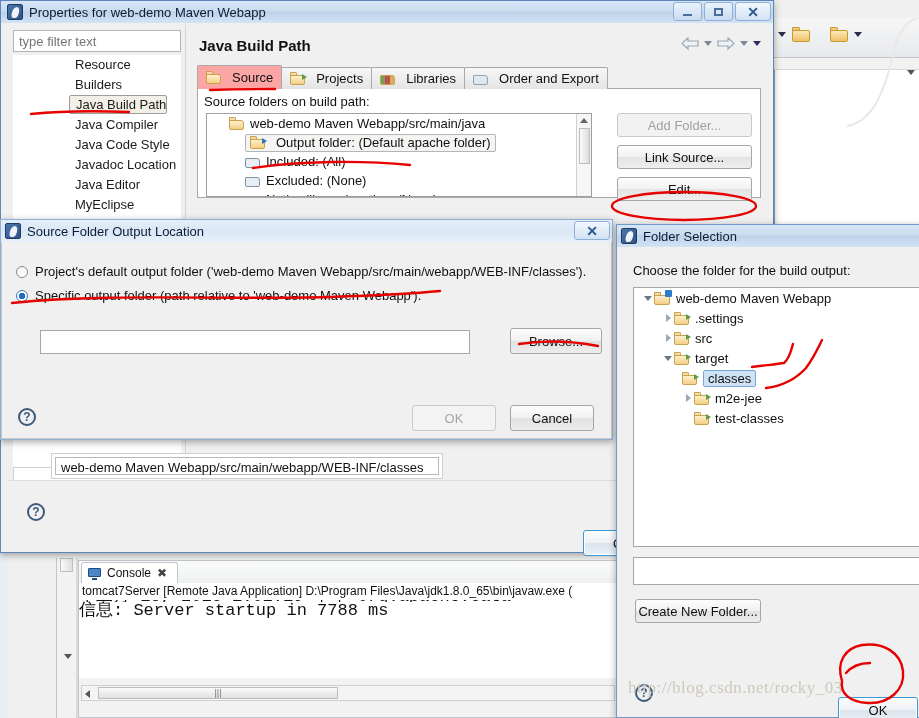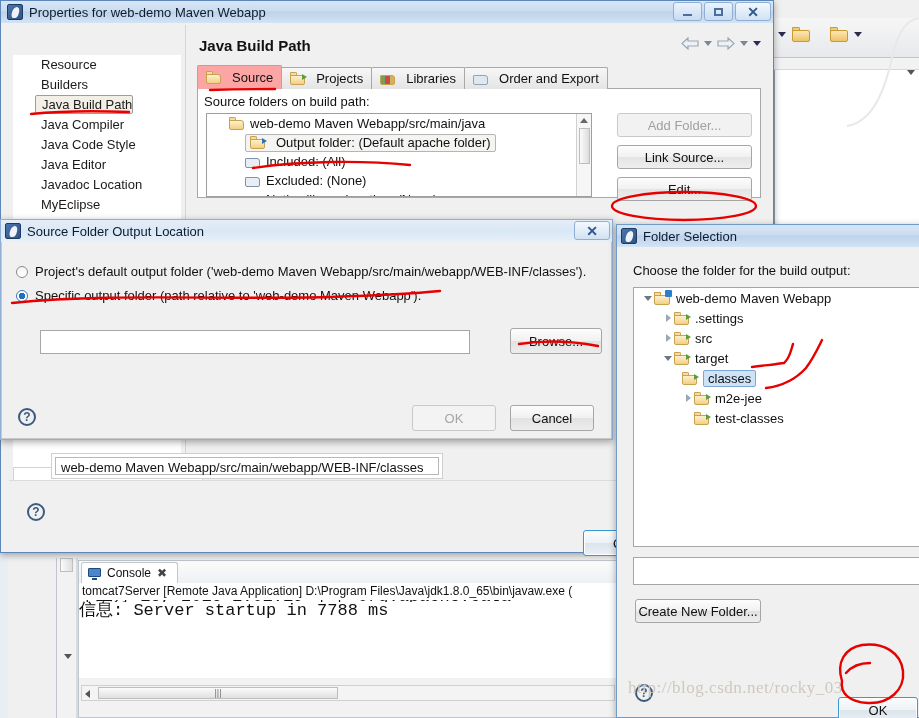--- a/index.html
+++ b/index.html
@@ -103,21 +103,21 @@
   }
   .nav-tree {
     position:absolute; left:4px; top:30px; width:168px; bottom:0;
     background:#fff; border:none;
   }
   .nav-item { height:20px; line-height:20px; padding-left:28px; font-size:13px; color:#1a1a1a; white-space:nowrap; }
   .nav-item.selected {
     background:#f2f0e6; border:1px solid #9d9d9d; border-radius:2px;
     margin-left:22px; padding-left:6px; display:inline-block; height:19px; line-height:17px;
   }
-  .nav-sel-wrap { height:20px; }
+  .nav-sel-wrap { height:20px;padding-left:34px; }
 
   .prop-divider { position:absolute; left:176px; top:0; width:1px; bottom:0; background:#d4d4d4; }
 
   .prop-right { position:absolute; left:178px; top:0; right:0; bottom:0; background:#f0f0f0; }
   .prop-page-title { position:absolute; left:12px; top:12px; font-size:15px; font-weight:bold; color:#111; }
 
   .prop-nav-btns { position:absolute; right:6px; top:12px; display:flex; align-items:center; gap:5px; }
   .arrow-left, .arrow-right {
     width:18px;height:13px;position:relative;
   }
@@ -409,40 +409,41 @@
             <span class="gl-max"></span>
           </span>
         <span class="win-btn close">
             <span class="gl-x">✕</span>
           </span>
       </span>
     </div>
     <div class="win-body">
       <div class="prop-inner">
 
+        <input class="filter-box" placeholder="type filter text" style="">
 
         <div class="nav-tree">
           <div class="nav-sel-wrap">
               <div class="nav-item">Resource</div>
             </div>
           <div class="nav-sel-wrap">
               <div class="nav-item">Builders</div>
             </div>
           <div class="nav-sel-wrap"><div class="nav-item selected">Java Build Path</div></div>
           <div class="nav-sel-wrap">
               <div class="nav-item">Java Compiler</div>
             </div>
           <div class="nav-sel-wrap">
               <div class="nav-item">Java Code Style</div>
             </div>
           <div class="nav-sel-wrap">
+              <div class="nav-item">Javadoc Location</div>
+            </div>
+          <div class="nav-sel-wrap">
               <div class="nav-item">Java Editor</div>
-            </div>
-          <div class="nav-sel-wrap">
-              <div class="nav-item">Javadoc Location</div>
             </div>
           <div class="nav-sel-wrap">
               <div class="nav-item">MyEclipse</div>
             </div>
         </div>
 
         <div class="prop-divider"></div>
 
         <div class="prop-right">
           <div class="prop-page-title">Java Build Path</div>

